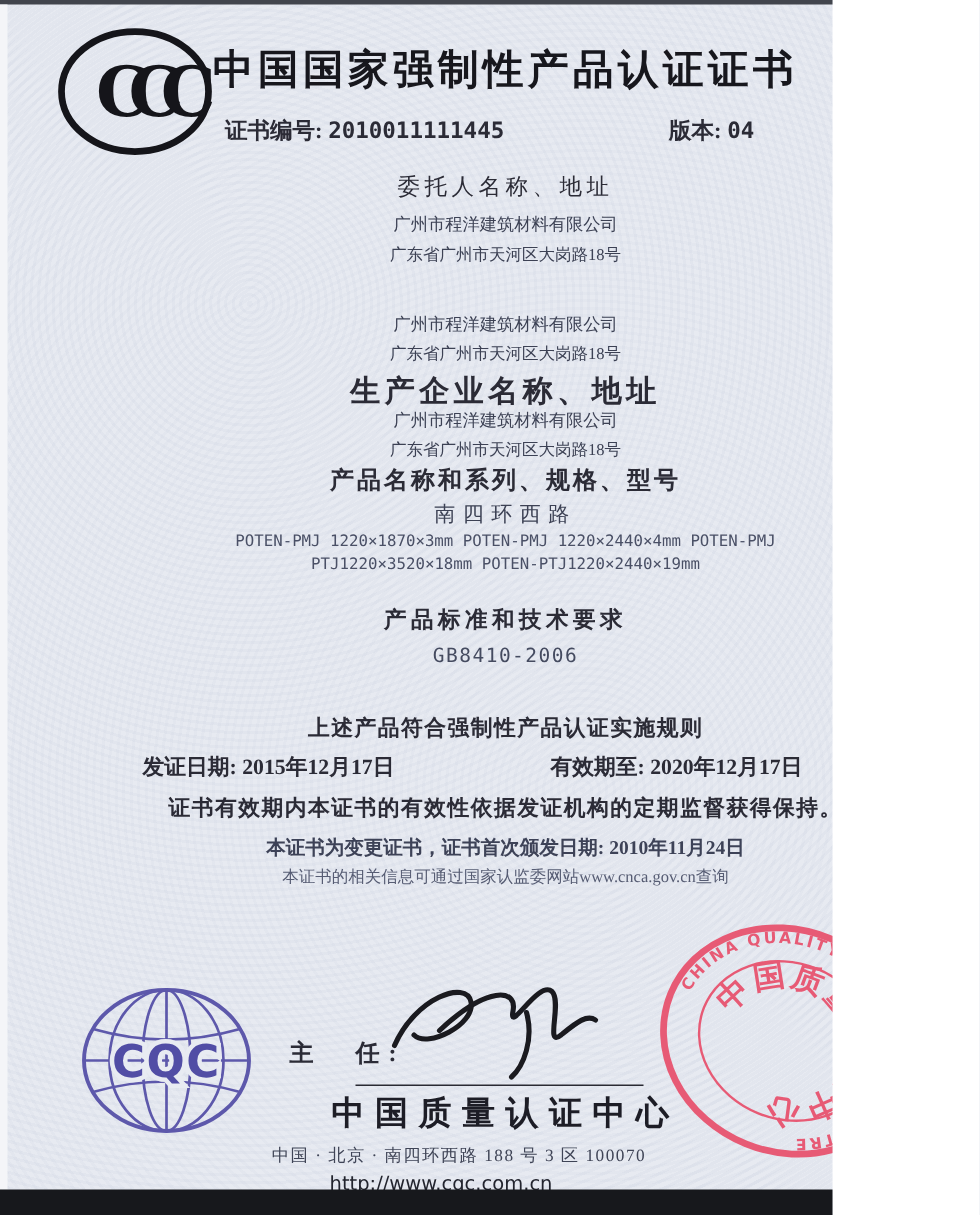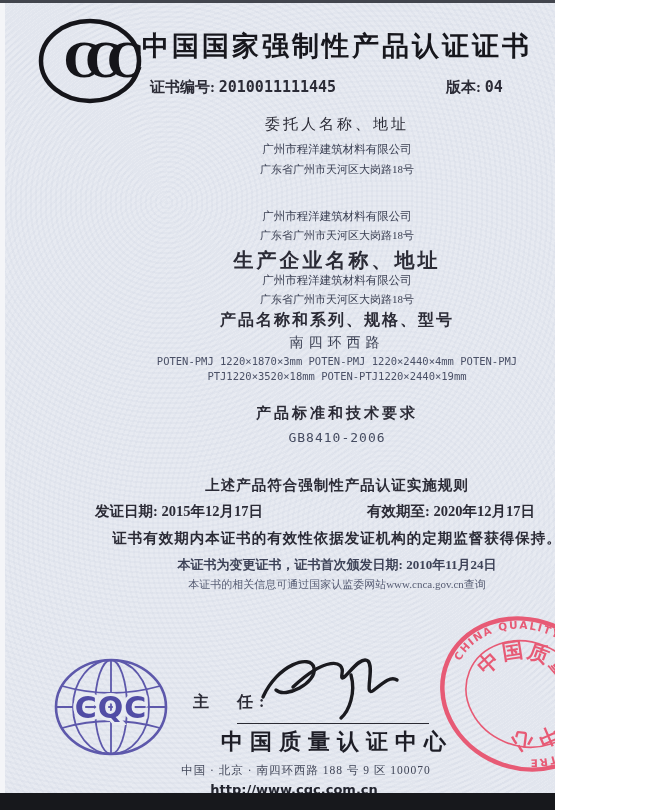--- a/index.html
+++ b/index.html
@@ -46,21 +46,21 @@
   #s-validity{top:529px;font-size:14.5px;font-weight:bold;letter-spacing:1px;}
   #s-change{top:556px;font-size:13px;font-weight:bold;color:#3d4257;}
   #s-info{top:577px;font-size:11px;color:#565c73;}
 
   #cqc-logo{position:absolute;left:52px;top:656px;}
   #director{position:absolute;left:193px;top:692px;font-size:16px;font-weight:bold;letter-spacing:6px;white-space:nowrap;}
   #sign-svg{position:absolute;left:255px;top:645px;}
   #sign-line{position:absolute;left:237px;top:723px;width:192px;height:0;border-top:1.5px solid #2a2a33;}
   #org-name{top:727px;font-size:22px;font-weight:bold;letter-spacing:7px;color:#1d1d26;}
   #org-addr{left:0;width:612px;top:763px;font-size:11.5px;letter-spacing:1px;color:#3f4456;position:absolute;text-align:center;}
-  #org-url{left:0;width:588px;top:782px;font-size:13px;font-weight:bold;position:absolute;text-align:center;color:#22242e;}
+  #org-url{left:0;width:588px;top:782px;font-size:13px;font-weight:normal;position:absolute;text-align:center;color:#22242e;}
   #seal-svg{position:absolute;left:433px;top:612px;}
 
   .edge{position:absolute;}
   #edge-top{left:0;top:0;width:653px;height:3px;background:#42454d;}
   #edge-left{left:0;top:3px;width:5px;height:790px;background:#f4f5f8;}
   #edge-right-white{left:617px;top:3px;width:26px;height:790px;background:#fafbfc;}
   #edge-right-black{left:643px;top:0;width:10px;height:810px;background:#17181c;}
   #edge-bottom{left:0;top:793px;width:643px;height:17px;background:#17181c;}
 </style>
 </head>
@@ -142,21 +142,21 @@
   <svg id="sign-svg" width="170" height="80" viewBox="0 0 170 80">
     <g fill="none" stroke="#1a1a1f" stroke-width="3.4" stroke-linecap="round">
       <path d="M 8,52 C 22,20 56,8 59,23 C 62,38 30,54 21,45"></path>
       <path d="M 38,42 C 70,12 90,14 87,29 C 84,45 104,8 113,16 C 120,23 108,54 119,45 C 129,37 136,31 142,35"></path>
       <path d="M 96,30 C 101,48 94,66 86,73"></path>
     </g>
   </svg>
   <div id="sign-line"></div>
 
   <div id="org-name" class="c">中国质量认证中心</div>
-  <div id="org-addr">中国 · 北京 · 南四环西路 188 号 9 区 100070</div>
+  <div id="org-addr">中国 · 北京 · 南四环西路 188 号 3 区 100070</div>
   <div id="org-url" class="sans">http://www.cqc.com.cn</div>
 
   <svg id="seal-svg" width="184" height="168" viewBox="0 0 184 168">
     <defs>
       <path id="sealTextPath" d="M 19,82 A 73,64 0 1 1 165,82 A 73,64 0 1 1 19,82"></path>
       <path id="sealInnerPath" d="M 50,84 A 42,38 0 1 1 134,84 A 42,38 0 1 1 50,84"></path>
     </defs>
     <g transform="rotate(22 92 82)" opacity="0.92">
       <ellipse cx="92" cy="82" rx="84" ry="74" fill="none" stroke="#e84f6b" stroke-width="4.5"></ellipse>
       <ellipse cx="92" cy="82" rx="60" ry="52" fill="none" stroke="#e84f6b" stroke-width="1.6"></ellipse>

